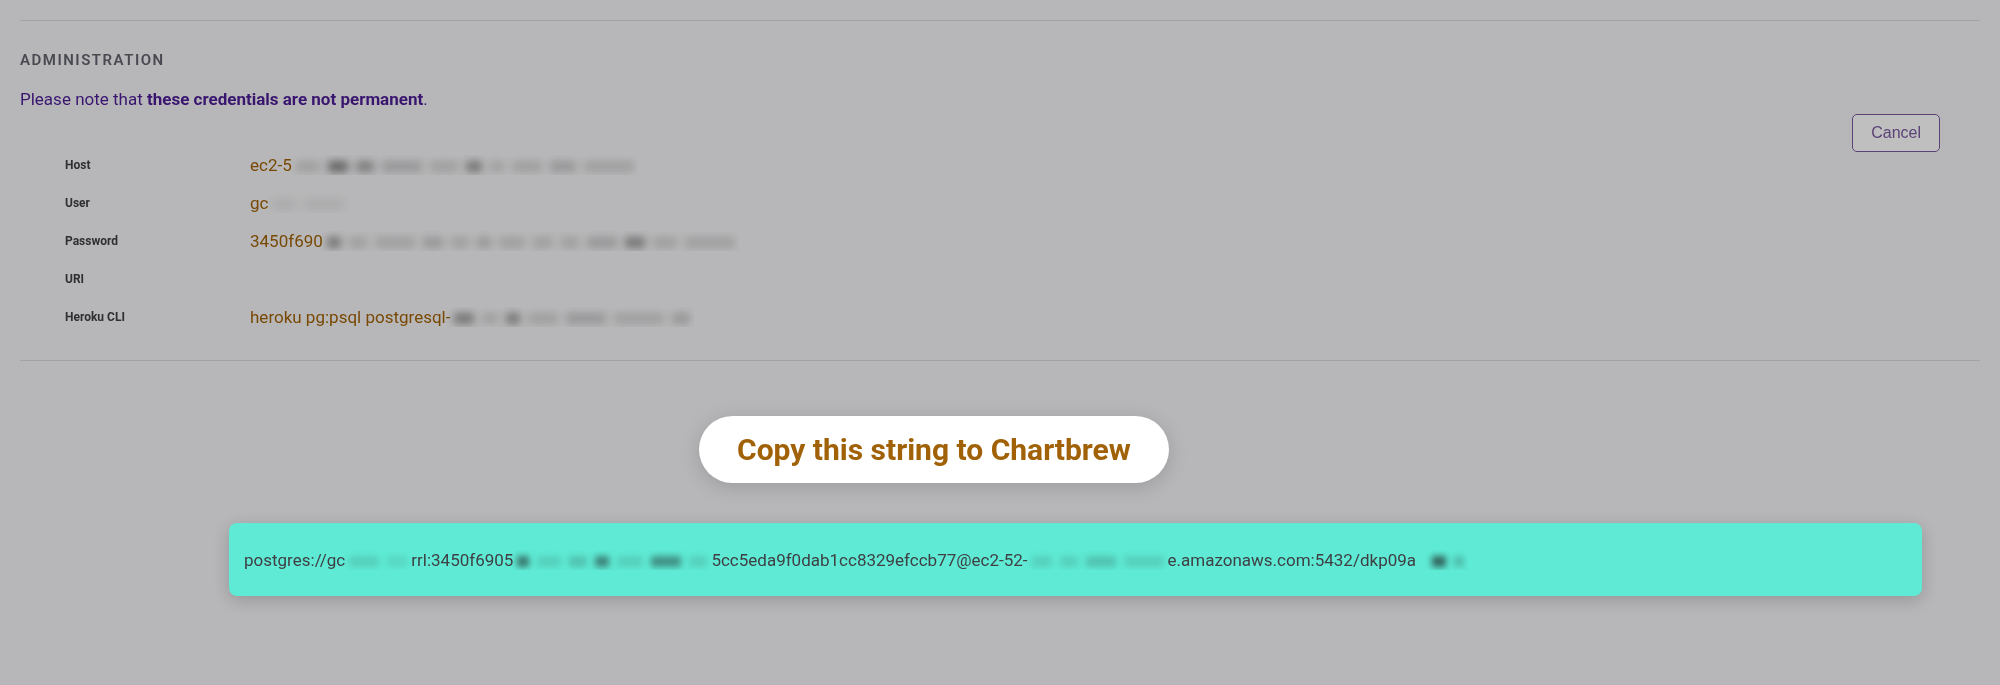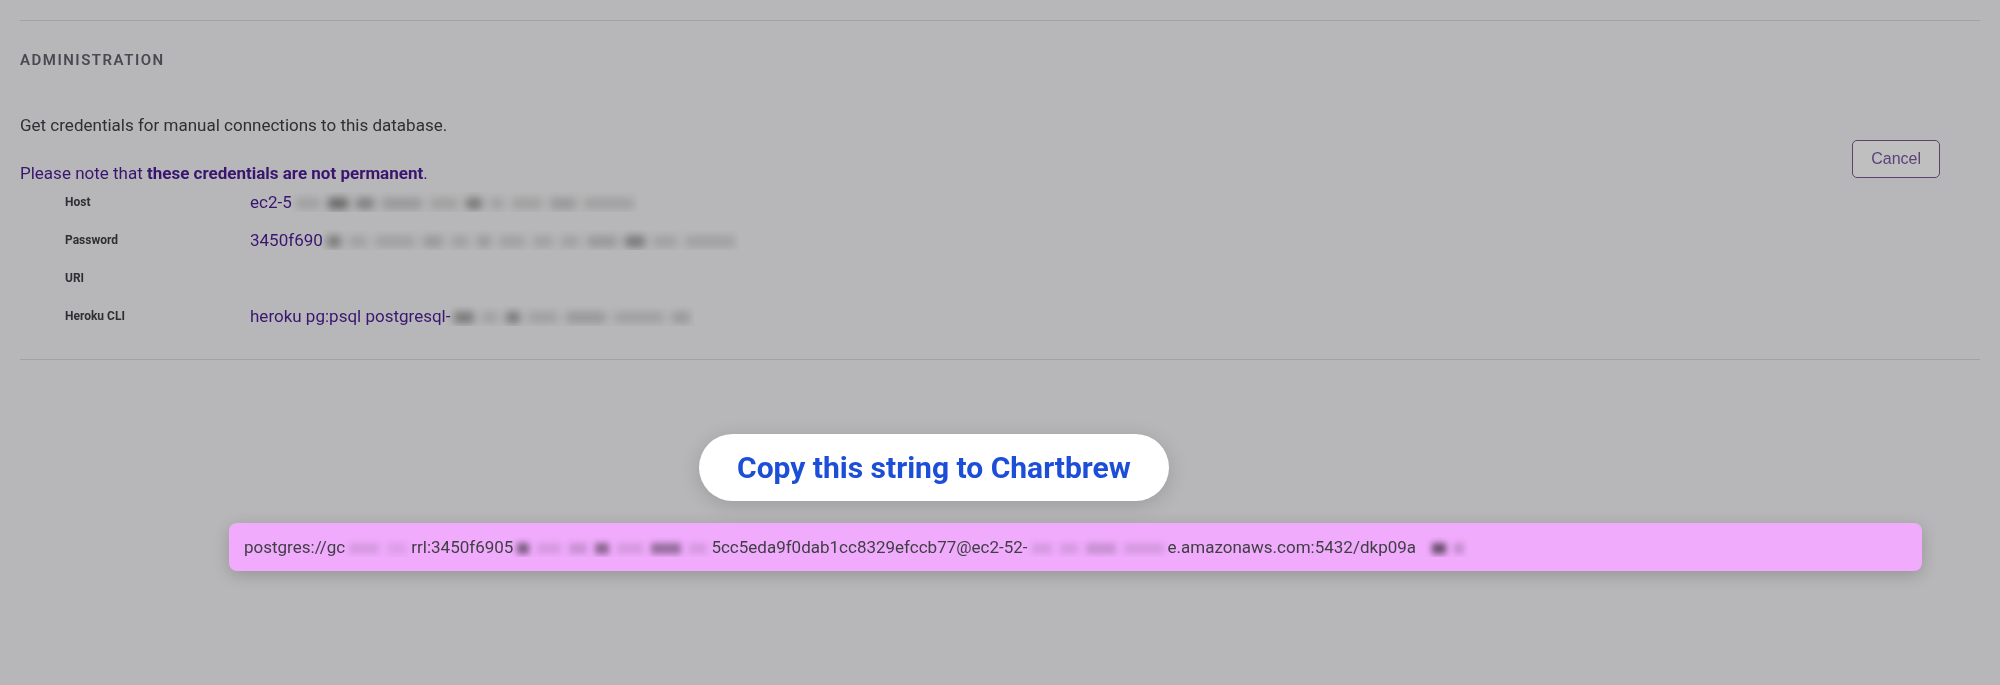--- a/index.html
+++ b/index.html
@@ -36,21 +36,21 @@
     .top-divider {
       border-top: 1px solid #d8d8dc;
       margin-bottom: 30px;
     }
     
     .section-header {
       font-size: 15px;
       font-weight: 600;
       letter-spacing: 1.5px;
       color: #62626e;
-      margin-bottom: 46px;
+      margin-bottom: 20px;
     }
     
     .header-row {
       display: flex;
       justify-content: space-between;
       align-items: flex-start;
     }
     
     .header-left {
       flex: 1;
@@ -111,21 +111,21 @@
     
     .cred-label {
       width: 185px;
       font-size: 12px;
       font-weight: 700;
       color: #3f3f44;
     }
     
     .cred-value {
       font-size: 17px;
-      color: #4c1d95;
+      color: #a16207;
       white-space: nowrap;
       overflow: hidden;
       position: relative;
     }
     
     .blur-bar {
       display: inline-block;
       filter: blur(4px);
       opacity: 0.5;
     }
@@ -133,88 +133,93 @@
     .blur-chunk {
       display: inline-block;
       background: #1a1a1a;
       height: 11px;
       margin: 0 4px;
       vertical-align: middle;
     }
     
     .uri-highlight {
       position: absolute;
-      background: #f0abfc;
+      background: #5eead4;
       border-radius: 8px;
       box-shadow: 0 4px 16px rgba(0,0,0,0.18);
       z-index: 10;
       left: 229px;
       width: 1693px;
       top: 523px;
-      height: 48px;
+      height: 73px;
       display: flex;
       align-items: center;
       padding: 0 15px;
     }
     
     .uri-text {
       font-size: 17px;
       color: #3f3f44;
       white-space: nowrap;
       overflow: hidden;
     }
     
     .tooltip-badge {
       position: absolute;
       z-index: 20;
       left: 699px;
-      top: 434px;
+      top: 416px;
       background: #fff;
       border-radius: 34px;
       box-shadow: 0 4px 20px rgba(0,0,0,0.15);
       padding: 16px 38px;
       font-size: 30px;
       font-weight: 700;
-      color: #1d4ed8;
+      color: #a16207;
     }
     
     .bottom-divider {
       border-top: 1px solid #d8d8dc;
       margin-top: 30px;
     }
   </style>
 </head>
 <body>
 
 <div class="page-content">
   <div class="top-divider"></div>
 
   <div class="section-header">ADMINISTRATION</div>
 
   <div class="header-row">
     <div class="header-left">
-      <div class="description">Get credentials for manual connections to this database.</div>
 
       <div class="note-line">
         <span>Please note that </span><span class="bold">these credentials are not permanent</span><span>.</span>
       </div>
     </div>
     <button class="cancel-btn">Cancel</button>
   </div>
 
   <div class="cred-table">
 
     <div class="cred-row">
       <div class="cred-label">Host</div>
       <div class="cred-value">
         <span>ec2-5</span><span class="blur-bar"><span class="blur-chunk" style="width:24px;opacity:0.3"></span><span class="blur-chunk" style="width:20px"></span><span class="blur-chunk" style="width:18px;opacity:0.7"></span><span class="blur-chunk" style="width:40px;opacity:0.4"></span><span class="blur-chunk" style="width:28px;opacity:0.3"></span><span class="blur-chunk" style="width:16px;opacity:0.8"></span><span class="blur-chunk" style="width:14px;opacity:0.3"></span><span class="blur-chunk" style="width:30px;opacity:0.3"></span><span class="blur-chunk" style="width:26px;opacity:0.4"></span><span class="blur-chunk" style="width:50px;opacity:0.3"></span></span>
       </div>
     </div>
 
 
+    <div class="cred-row">
+      <div class="cred-label">User</div>
+      <div class="cred-value">
+        <span>gc</span><span class="blur-bar"><span class="blur-chunk" style="width:24px;opacity:0.15"></span><span class="blur-chunk" style="width:40px;opacity:0.15"></span></span>
+      </div>
+    </div>
 
 
     <div class="cred-row">
       <div class="cred-label">Password</div>
       <div class="cred-value">
         <span>3450f690</span><span class="blur-bar"><span class="blur-chunk" style="width:14px;opacity:0.8"></span><span class="blur-chunk" style="width:18px;opacity:0.3"></span><span class="blur-chunk" style="width:40px;opacity:0.3"></span><span class="blur-chunk" style="width:20px;opacity:0.4"></span><span class="blur-chunk" style="width:18px;opacity:0.3"></span><span class="blur-chunk" style="width:14px;opacity:0.4"></span><span class="blur-chunk" style="width:26px;opacity:0.3"></span><span class="blur-chunk" style="width:20px;opacity:0.3"></span><span class="blur-chunk" style="width:18px;opacity:0.3"></span><span class="blur-chunk" style="width:30px;opacity:0.4"></span><span class="blur-chunk" style="width:20px;opacity:0.8"></span><span class="blur-chunk" style="width:24px;opacity:0.3"></span><span class="blur-chunk" style="width:50px;opacity:0.3"></span></span>
       </div>
     </div>
 
     <div class="cred-row">

